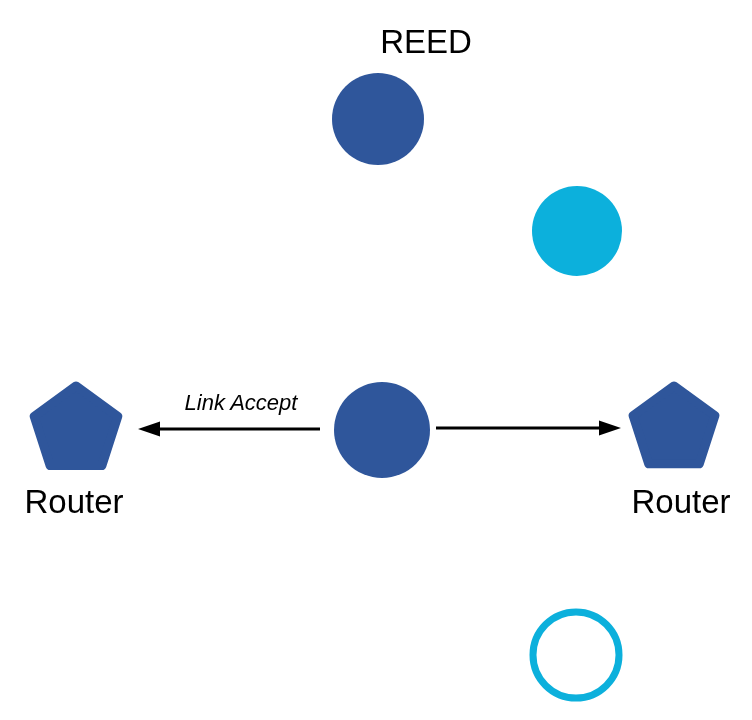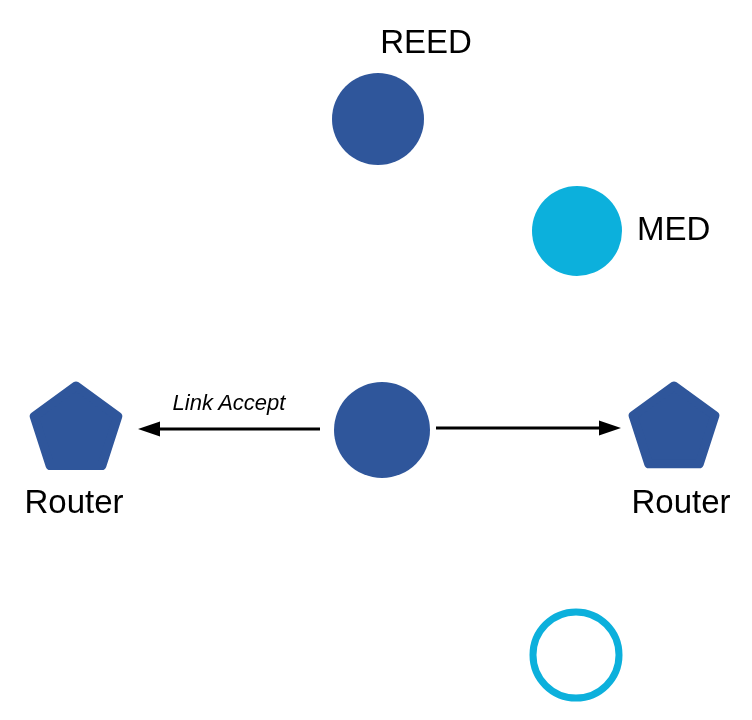--- a/index.html
+++ b/index.html
@@ -66,22 +66,21 @@
 
     <line x1="320" y1="429" x2="157" y2="429" stroke-width="3" stroke="#000000"></line>
     <polygon points="138,429 160,421.5 160,436.5" fill="#000000"></polygon>
 
     <line x1="436" y1="428" x2="601" y2="428" stroke-width="3" stroke="#000000"></line>
     <polygon points="621,428 599,420.5 599,435.5" fill="#000000"></polygon>
   </svg>
 
   <div class="label centered" style="left:378px; top:42px;margin-left:48px;">REED</div>
 
-  <div class="label left-anchored" style="left:637px; top:229px;">MED</div>
 
-  <div class="edge-label" style="left:229px; top:403px;">Link Accept</div>
+  <div class="edge-label" style="left:241px; top:403px;">Link Accept</div>
 
   <div class="label centered" style="left:74px; top:502px;">Router</div>
 
   <div class="label centered" style="left:681px; top:502px;">Router</div>
 
 
 </div>
 
 </body></html>

